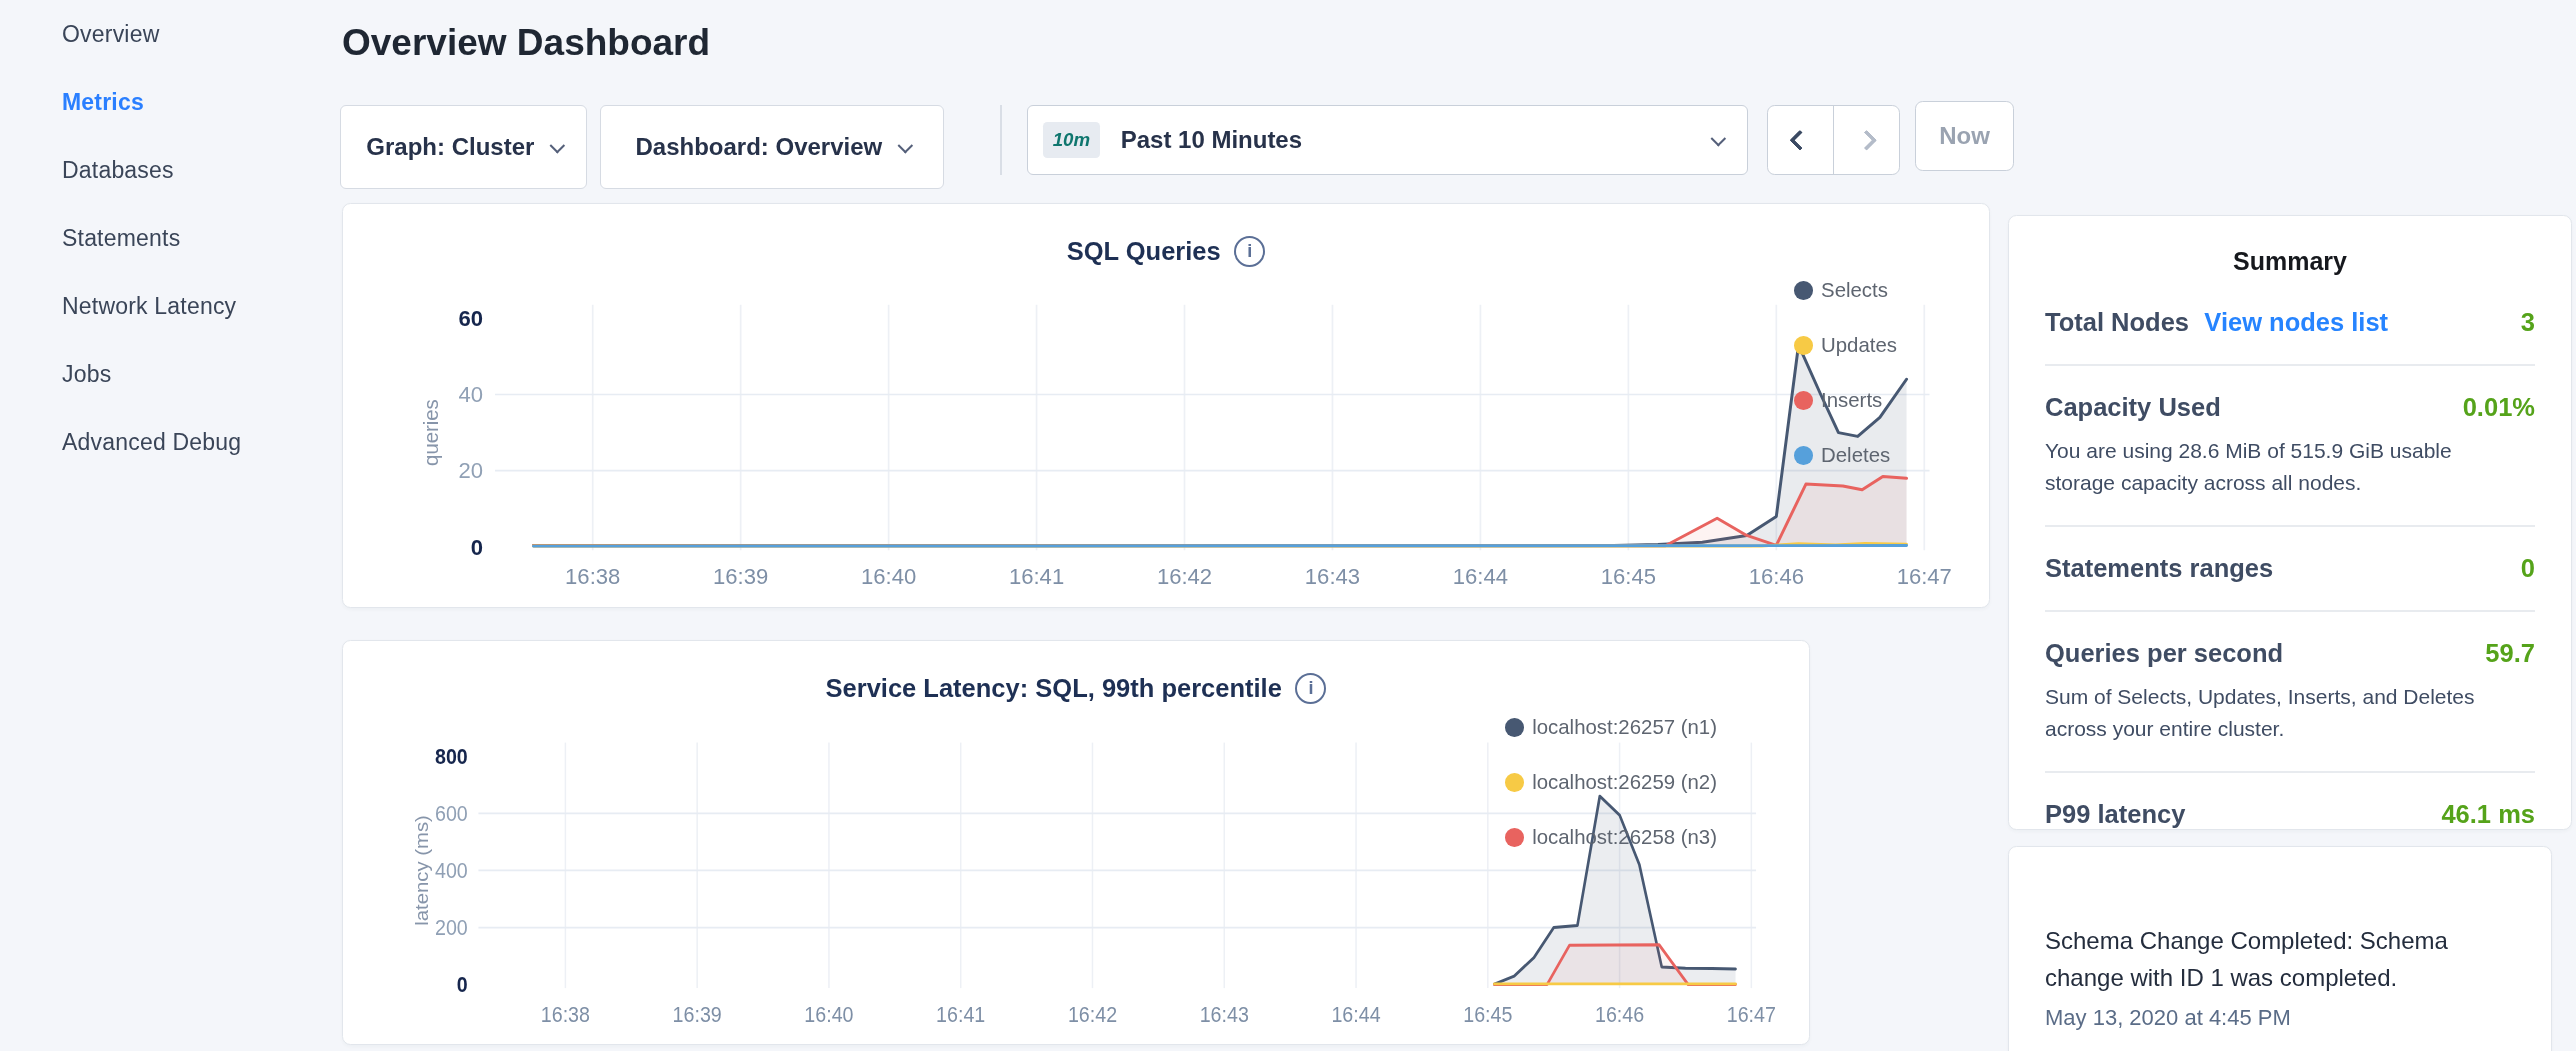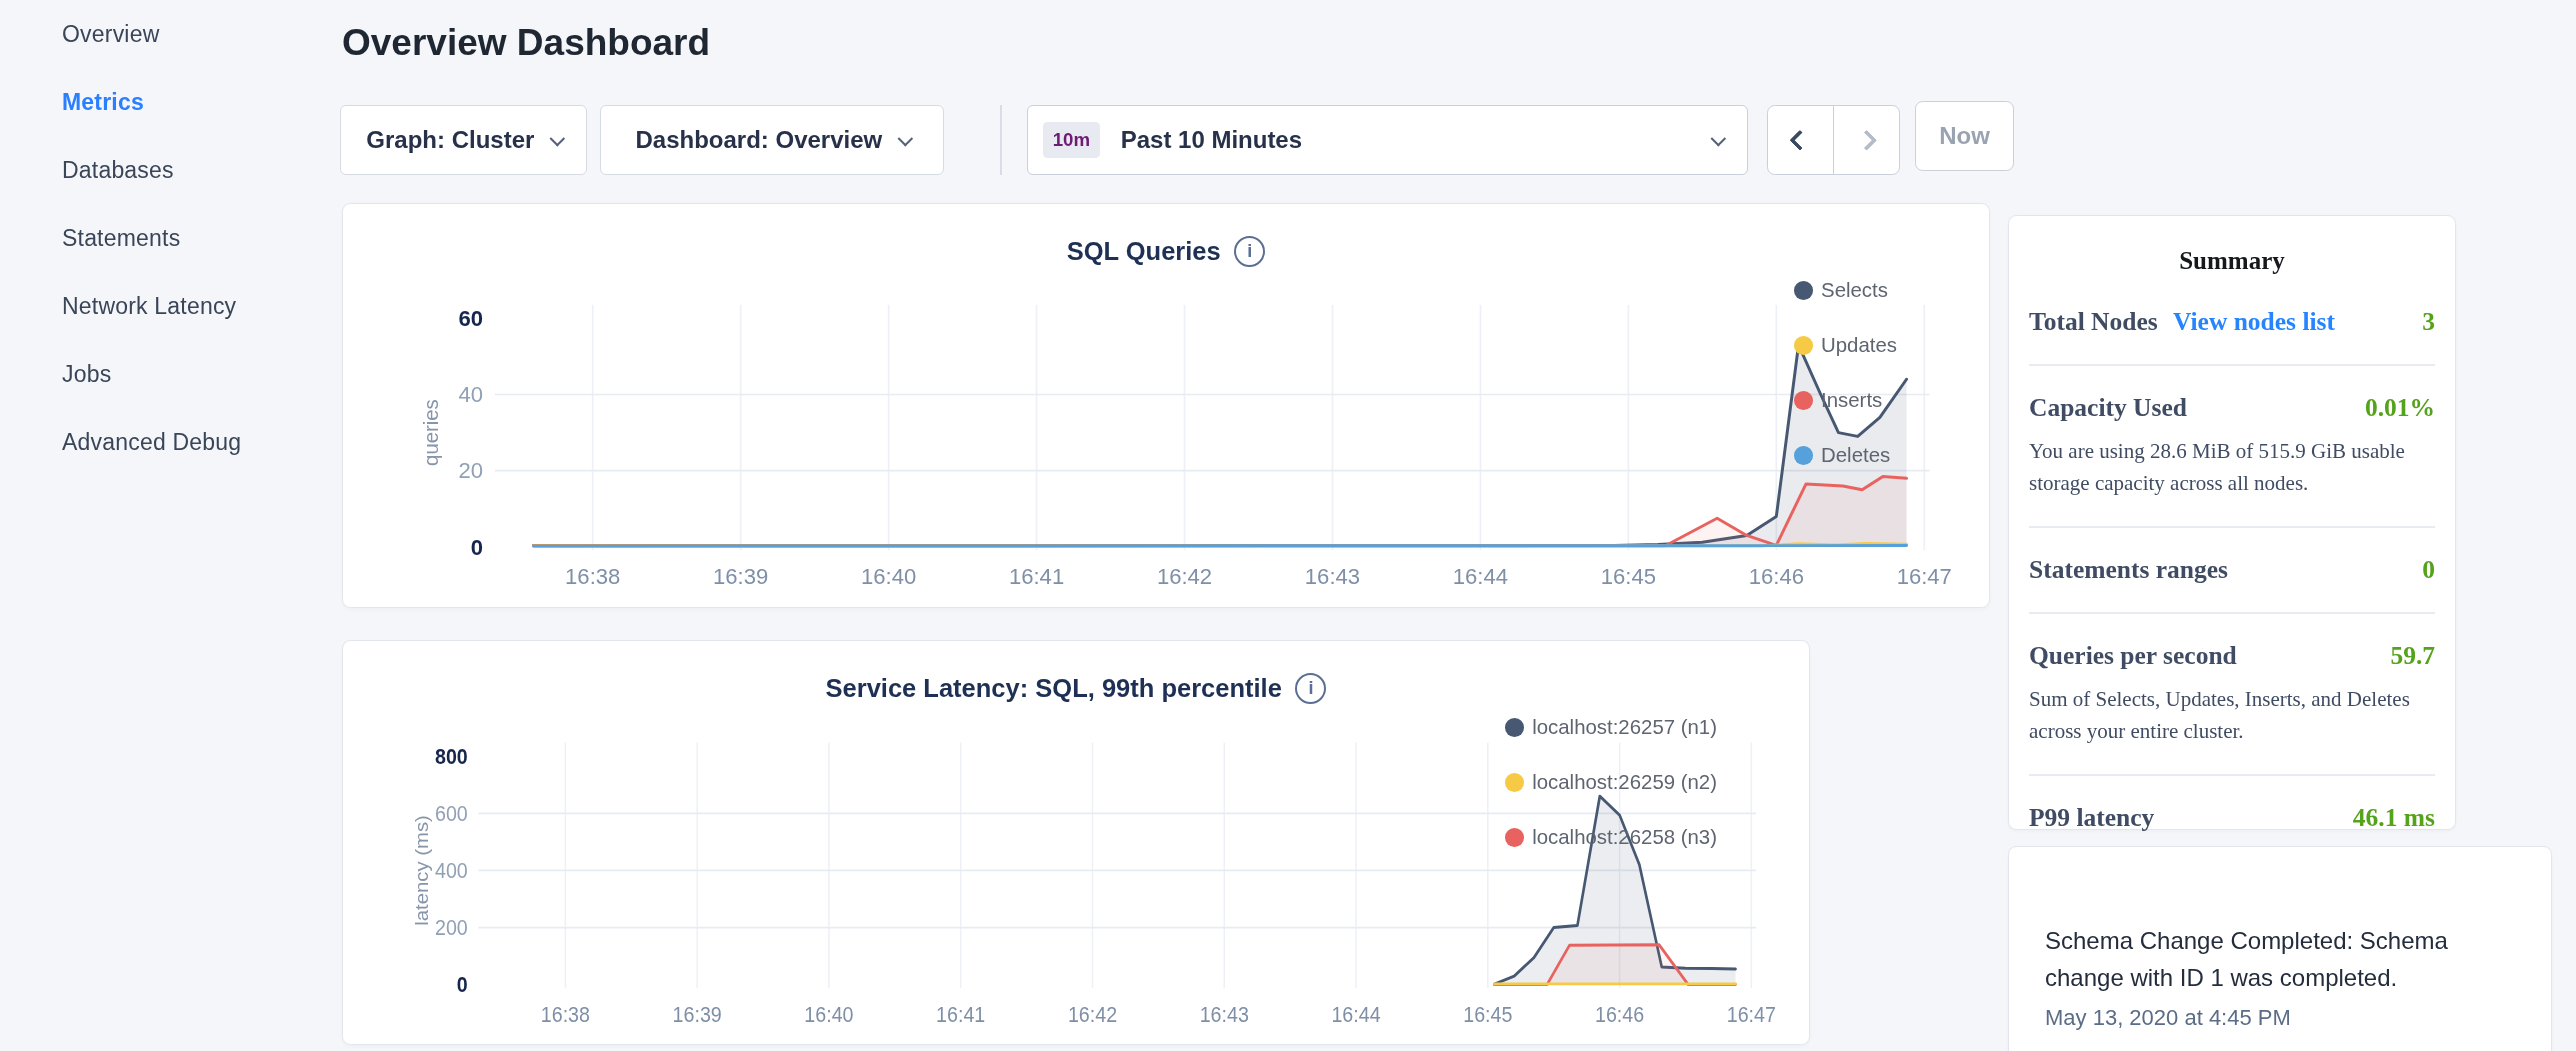--- a/index.html
+++ b/index.html
@@ -32,34 +32,34 @@
   .sidebar-item{
     height:68px;line-height:68px;font-size:23px;color:var(--nav-ink);
     cursor:pointer;letter-spacing:0.2px;
   }
   .sidebar-item.active{color:var(--nav-active);font-weight:700;}
   
   .page-title{
     position:absolute;left:342px;top:22px;font-size:37px;font-weight:600;color:var(--ink);
   }
   
-  .ctrl{position:absolute;top:105px;height:70px;background:var(--card-bg);
+  .ctrl{position:absolute;top:105px;height:84px;background:var(--card-bg);
     border:1.7px solid #d6dbe3;border-radius:6px;display:flex;align-items:center;
     justify-content:center;gap:15.3px;font-size:24px;font-weight:700;color:#27324a;cursor:pointer;}
   .ctrl-graph{left:340px;width:247px;}
   .ctrl-dashboard{left:600px;width:344px;}
   .chev{display:inline-block;width:11px;height:11px;border-right:2.6px solid #55607a;
     border-bottom:2.6px solid #55607a;transform:rotate(45deg) translateY(-2.6px);}
   .vdivider{position:absolute;left:1000px;top:105px;height:70px;width:1.7px;background:#d9dee6;}
   .time-select{
     position:absolute;left:1027px;top:105px;width:721px;height:70px;background:var(--card-bg);
     border:1.7px solid var(--btn-border);border-radius:6px;display:flex;align-items:center;cursor:pointer;
   }
   .time-badge{margin-left:14.5px;background:#e7ebf1;border-radius:4.3px;padding:6.8px 10.2px;
-    font-size:18.7px;font-weight:700;color:#701a75;}
+    font-size:18.7px;font-weight:700;color:#0f766e;font-style:italic;}
   .time-label{margin-left:20.4px;font-size:24px;font-weight:700;color:#27324a;}
   .time-chev{margin-left:auto;margin-right:25.5px;}
   .arrow-group{
     position:absolute;left:1767px;top:105px;width:133px;height:70px;background:var(--card-bg);
     border:1.7px solid var(--btn-border);border-radius:7.7px;display:flex;
   }
   .arrow-btn{flex:1;display:flex;align-items:center;justify-content:center;cursor:pointer;}
   .arrow-btn + .arrow-btn{border-left:1.7px solid var(--btn-border);}
   .arr{display:inline-block;width:14.5px;height:14.5px;border-right:4.3px solid #3b4a63;
     border-bottom:4.3px solid #3b4a63;border-radius:1.7px;}
@@ -79,21 +79,21 @@
     align-items:center;justify-content:center;gap:13.6px;z-index:2;}
   .chart-title{font-size:25.5px;font-weight:700;color:#1e3054;}
   .info-icon{width:31px;height:31px;border:2.6px solid #5b6f96;border-radius:50%;
     color:#5b6f96;font-size:18px;font-weight:600;display:flex;align-items:center;
     justify-content:center;font-style:normal;cursor:pointer;}
   .legend{position:absolute;right:92px;top:75px;display:flex;gap:32px;z-index:2;flex-direction:column;}
   .legend-item{display:flex;align-items:center;gap:8.5px;font-size:20.4px;color:#5e6570;cursor:pointer;}
   .legend-dot{width:18.7px;height:18.7px;border-radius:50%;}
   .chart-svg{position:absolute;inset:0;width:100%;height:100%;}
   
-  .summary-card{left:2008px;top:215px;width:448px;height:615px;padding:31px 20px;font-family:Liberation Serif, serif;}
+  .summary-card{left:2008px;top:215px;width:564px;height:615px;padding:31px 36px;}
   .panel-title{text-align:center;font-size:25px;font-weight:700;color:#16181d;}
   .summary-rows{margin-top:32px;}
   .sum-row{display:flex;align-items:baseline;}
   .sum-label{font-size:25.5px;font-weight:700;color:var(--slate);}
   .sum-link{font-size:25.5px;font-weight:700;color:var(--link);margin-left:15.3px;cursor:pointer;}
   .sum-value{margin-left:auto;font-size:25.5px;font-weight:700;color:var(--green);}
   .sum-desc{margin-top:13.6px;font-size:21px;color:var(--slate);line-height:1.5;max-width:459px;}
   .sum-divider{height:1.7px;background:#e8ebef;margin:27px 0;}
   .events-card{left:2008px;top:846px;width:544px;height:340px;padding:31px 36px;}
   .event-item{margin-top:44px;}

